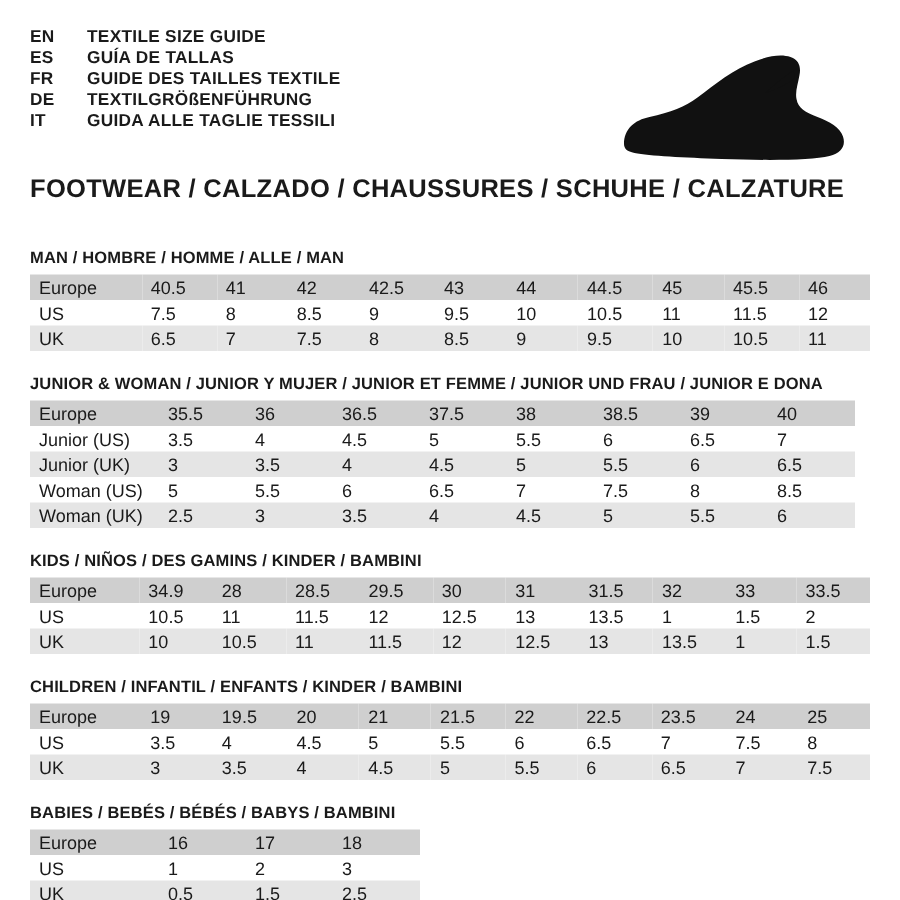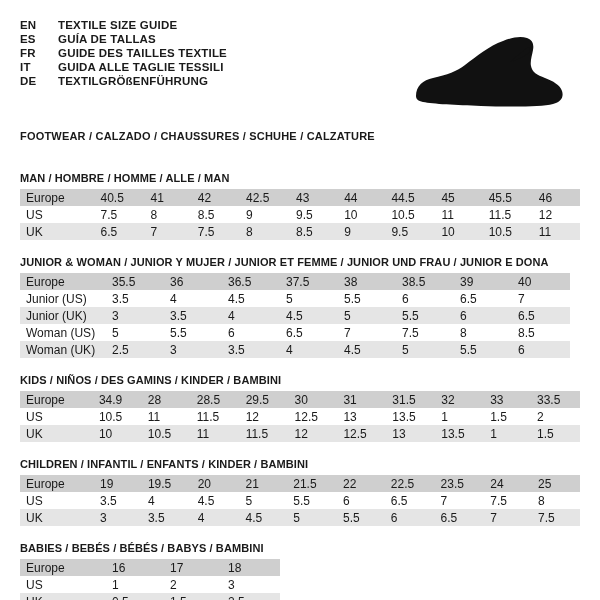--- a/index.html
+++ b/index.html
@@ -51,22 +51,22 @@
   }
   .shoe-wrap {
     width: 205px;
     height: 82px;
     margin-right: 14px;
     margin-top: 18px;
   }
   .shoe-wrap svg { display: block; }
 
   .footwear-line {
-    margin-top: 14px;
-    font-size: 11px;
+    margin-top: 0;
+    font-size: 17px;
     font-weight: bold;
     letter-spacing: 0.2px;
   }
 
   
   .section {
     margin-top: 16px;
   }
   .section.first { margin-top: 30px; }
   .section-title {
@@ -113,26 +113,26 @@
       </div>
       <div class="lang-row">
         <span class="lang-code">ES</span>
         <span class="lang-title">GUÍA DE TALLAS</span>
       </div>
       <div class="lang-row">
         <span class="lang-code">FR</span>
         <span class="lang-title">GUIDE DES TAILLES TEXTILE</span>
       </div>
       <div class="lang-row">
+        <span class="lang-code">DE</span>
+        <span class="lang-title">TEXTILGRÖßENFÜHRUNG</span>
+      </div>
+      <div class="lang-row">
         <span class="lang-code">IT</span>
         <span class="lang-title">GUIDA ALLE TAGLIE TESSILI</span>
-      </div>
-      <div class="lang-row">
-        <span class="lang-code">DE</span>
-        <span class="lang-title">TEXTILGRÖßENFÜHRUNG</span>
       </div>
     </div>
 
     <div class="shoe-wrap">
       <svg viewBox="0 0 205 82" width="205" height="82" aria-hidden="true">
         <path fill="#111111" d="M55 62 C55 52, 62 46, 72 44 C86 41, 96 37, 104 31 C116 22, 128 12, 142 7 C152 3, 160 2, 166 4 C172 6, 173 11, 172 16 C171 22, 169 27, 170 32 C171 38, 176 41, 184 44 C192 47, 199 51, 201 57 C203 63, 200 68, 192 70 C180 73, 150 73, 120 72 C95 71, 72 70, 62 68 C57 67, 55 65, 55 62 Z"></path>
         <path fill="#111111" d="M168 13 C163 16, 156 22, 149 28 C156 26, 164 22, 169 18 Z"></path>
       </svg>
     </div>
   </div>

